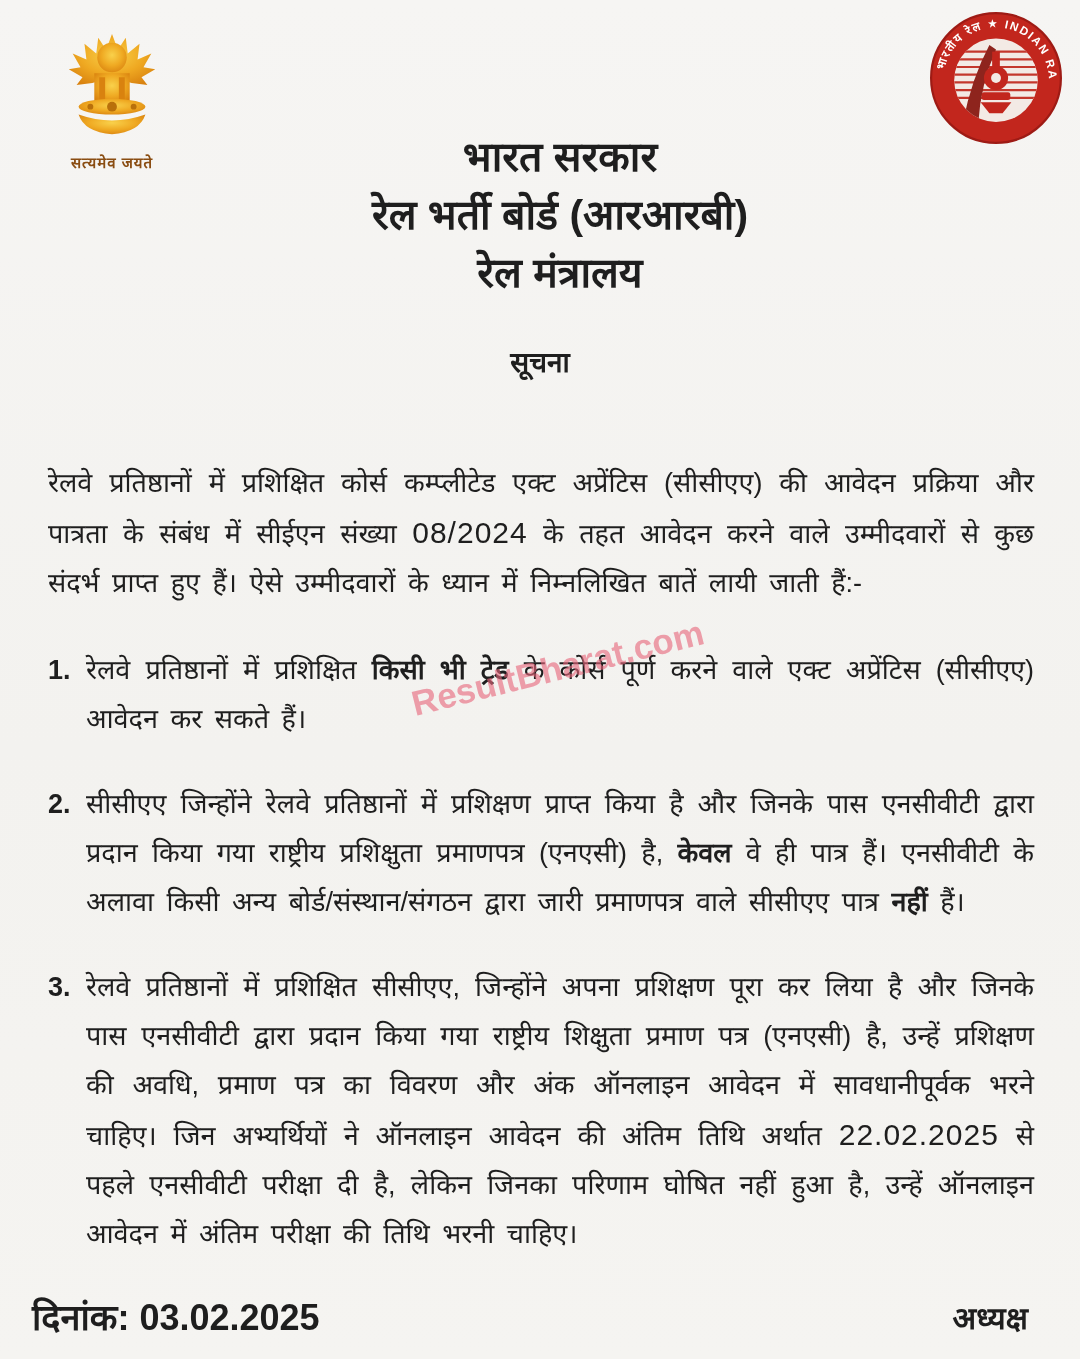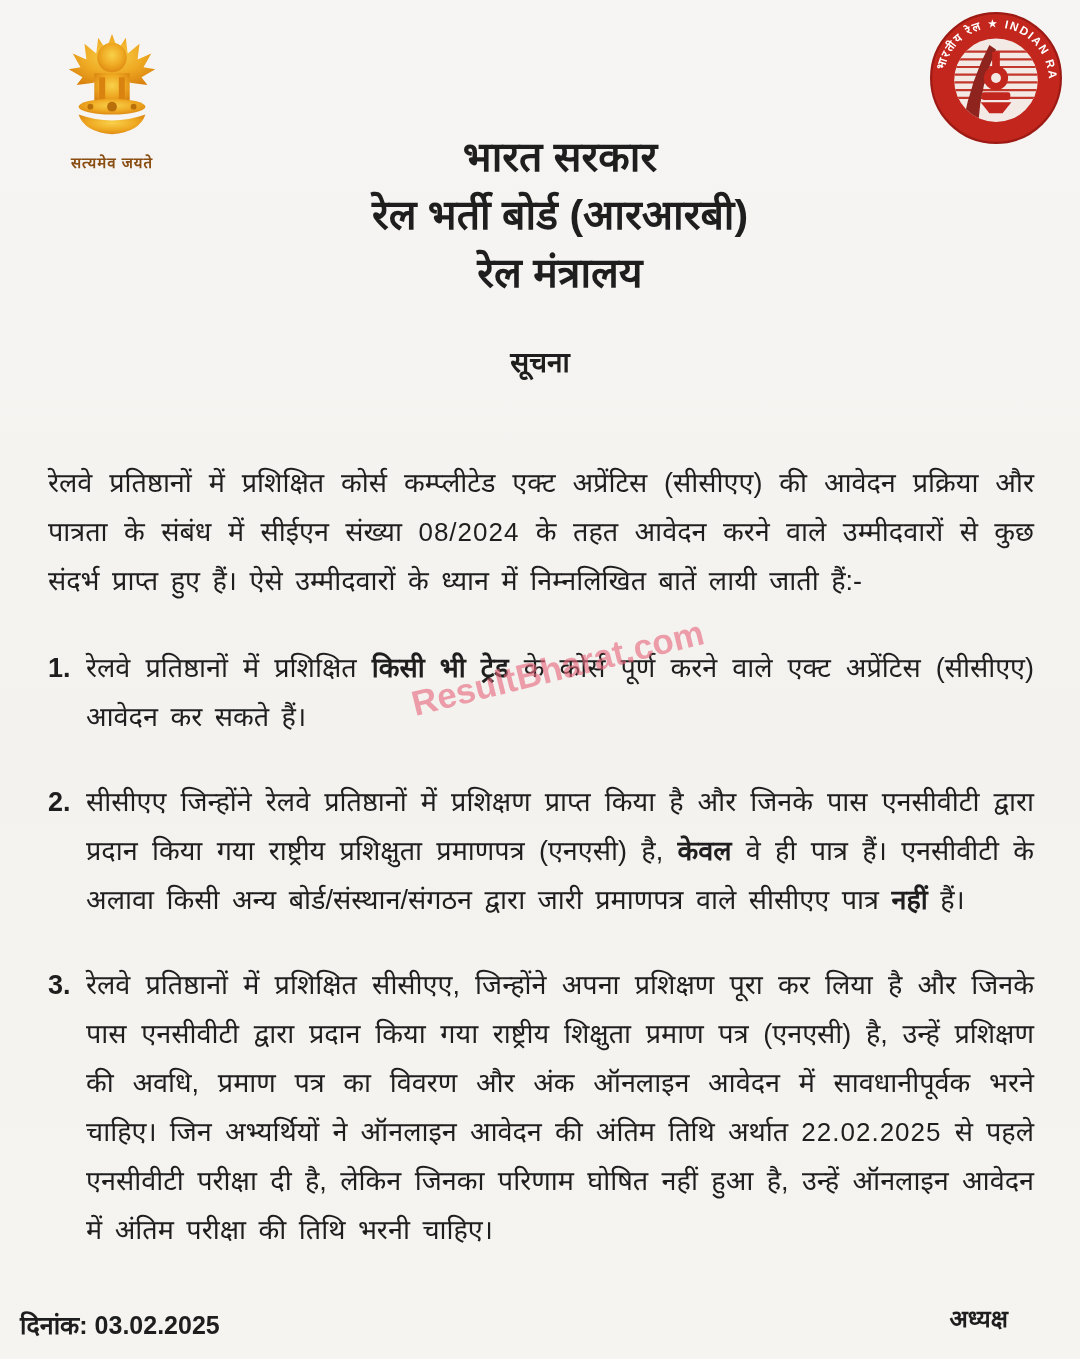--- a/index.html
+++ b/index.html
@@ -22,24 +22,24 @@
   .subject{margin-top:40px;text-align:center;font-size:28px;font-weight:bold;}
   
   .doc-body{padding:52px 46px 0 48px;font-size:27px;line-height:49px;}
   .intro{text-align:justify;word-spacing:5px;}
   .points{margin-top:38px;}
   .point{display:flex;margin-top:36px;}
   .point:first-child{margin-top:0;}
   .pnum{flex:0 0 38px;font-weight:bold;}
   .ptext{flex:1;text-align:justify;word-spacing:5px;}
   .ptext b{font-weight:bold;}
-  .latin-num{font-size:26px;letter-spacing:1px;}
+  .latin-num{font-size:30px;letter-spacing:1px;}
   
-  .footer-date{position:absolute;left:20px;bottom:18px;font-size:25px;font-weight:bold;}
-  .signature{position:absolute;right:72px;bottom:14px;text-align:center;font-size:24px;font-weight:bold;line-height:52px;}
+  .footer-date{position:absolute;left:32px;bottom:18px;font-size:36px;font-weight:bold;}
+  .signature{position:absolute;right:52px;bottom:14px;text-align:center;font-size:31px;font-weight:bold;line-height:52px;}
   
   .watermark{
     position:absolute;left:408px;top:648px;
     font-size:35px;font-weight:bold;
     color:rgba(231,104,124,0.62);
     transform:rotate(-14deg);
     white-space:nowrap;
     pointer-events:none;
   }
 </style>

